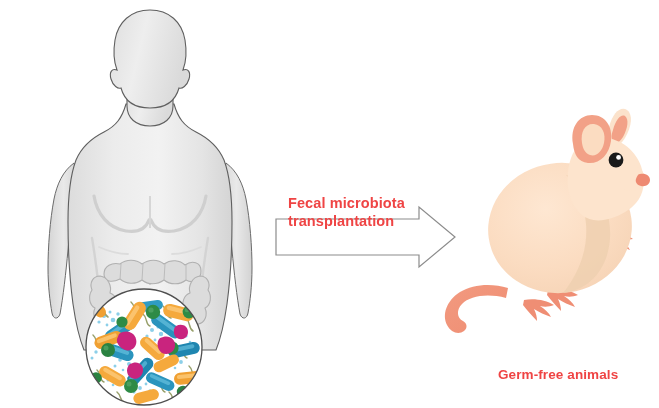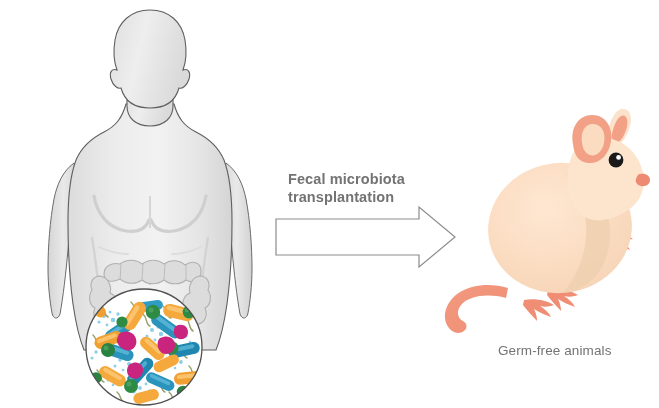--- a/index.html
+++ b/index.html
@@ -17,35 +17,36 @@
   #figure-canvas {
     position: absolute;
     left: 0;
     top: 0;
     width: 659px;
     height: 408px;
   }
   .fig-label {
     position: absolute;
     white-space: pre-line;
-    color: #737373;
+    color: #ef4444;
     letter-spacing: 0.1px;
+    margin-top: 24px;
   }
   #arrow-label {
     left: 288px;
     top: 171px;
     font-size: 14.5px;
     font-weight: bold;
     line-height: 17.5px;
   }
   #mouse-caption {
     left: 498px;
     top: 343px;
     font-size: 13.5px;
-    font-weight: normal;
+    font-weight: bold;
     line-height: 16px;
   }
 </style>
 </head>
 <body>
 
 <svg id="figure-canvas" viewBox="0 0 659 408" xmlns="http://www.w3.org/2000/svg">
   <defs>
     <linearGradient id="bodyGrad" x1="0" y1="0" x2="1" y2="0">
       <stop offset="0%" stop-color="#dcdcdc"></stop>

